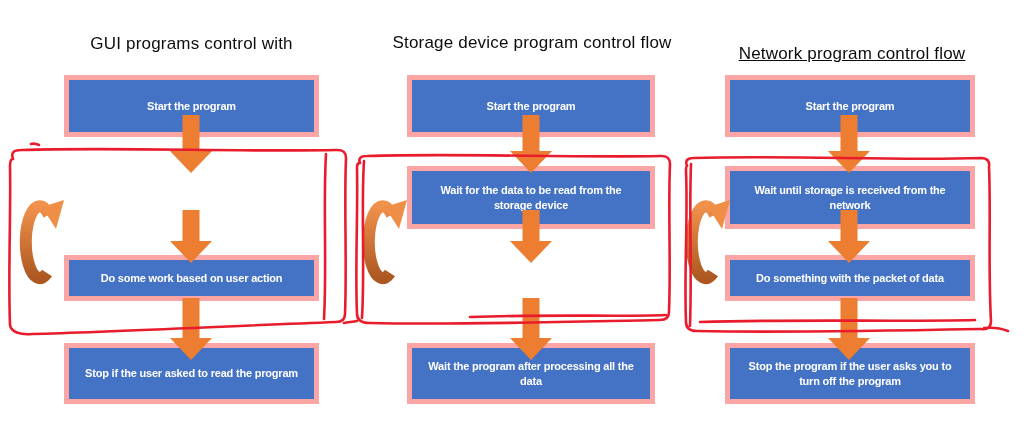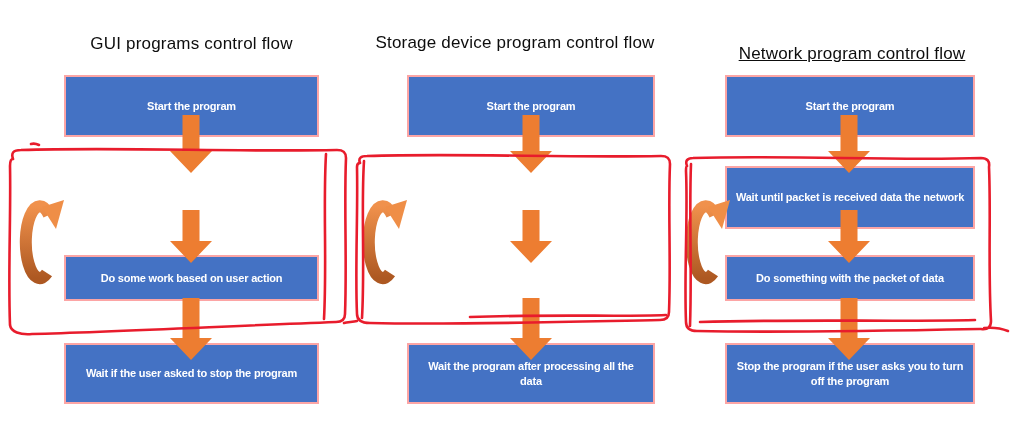--- a/index.html
+++ b/index.html
@@ -15,21 +15,21 @@
     font-size:17px;
     color:#0d0d0d;
     text-align:center;
     white-space:nowrap;
     font-weight:400;
     letter-spacing:0.2px;
   }
   .flow-box{
     position:absolute;
     background:#4472c4;
-    border:2px solid #fca5a5;
+    border:5px solid #fca5a5;
     box-sizing:border-box;
     color:#ffffff;
     display:flex;
     align-items:center;
     justify-content:center;
     text-align:center;
     font-size:11px;
     font-weight:bold;
     line-height:1.35;
     padding:0 8px;
@@ -48,32 +48,33 @@
     position:absolute;left:0;top:0;width:1023px;height:440px;
     pointer-events:none;
     z-index:5;
   }
 </style>
 </head>
 <body>
 
 <div id="stage">
 
-  <div class="panel-title" style="left:64px;top:34px;width:255px;">GUI programs control flow</div>
+  <div class="panel-title" style="left:64px;top:34px;width:255px;">GUI programs control with</div>
   <div class="flow-box p1 r1">Start the program</div>
   <div class="flow-box p1 r3">Do some work based on user action</div>
-  <div class="flow-box p1 r4">Wait if the user asked to stop the program</div>
+  <div class="flow-box p1 r4">Stop if the user asked to read the program</div>
 
-  <div class="panel-title" style="left:355px;top:33px;width:320px;">Storage device program control flow</div>
+  <div class="panel-title" style="left:372px;top:33px;width:320px;">Storage device program control flow</div>
   <div class="flow-box p2 r1">Start the program</div>
+  <div class="flow-box p2 r2">Wait for the data to be read from the storage device</div>
   <div class="flow-box p2 r4">Wait the program after processing all the data</div>
 
   <div class="panel-title" style="left:692px;top:44px;width:320px;text-decoration:underline;">Network program control flow</div>
   <div class="flow-box p3 r1">Start the program</div>
-  <div class="flow-box p3 r2">Wait until packet is received data the network</div>
+  <div class="flow-box p3 r2">Wait until storage is received from the network</div>
   <div class="flow-box p3 r4">Stop the program if the user asks you to turn off the program</div>
   <div class="flow-box p3 r3">Do something with the packet of data</div>
 
   <svg id="overlay" viewBox="0 0 1023 440">
     <defs>
       <linearGradient id="loopGrad" x1="0" y1="1" x2="0" y2="0">
         <stop offset="0" stop-color="#ad5822"></stop>
         <stop offset="1" stop-color="#f0914c"></stop>
       </linearGradient>
     </defs>

